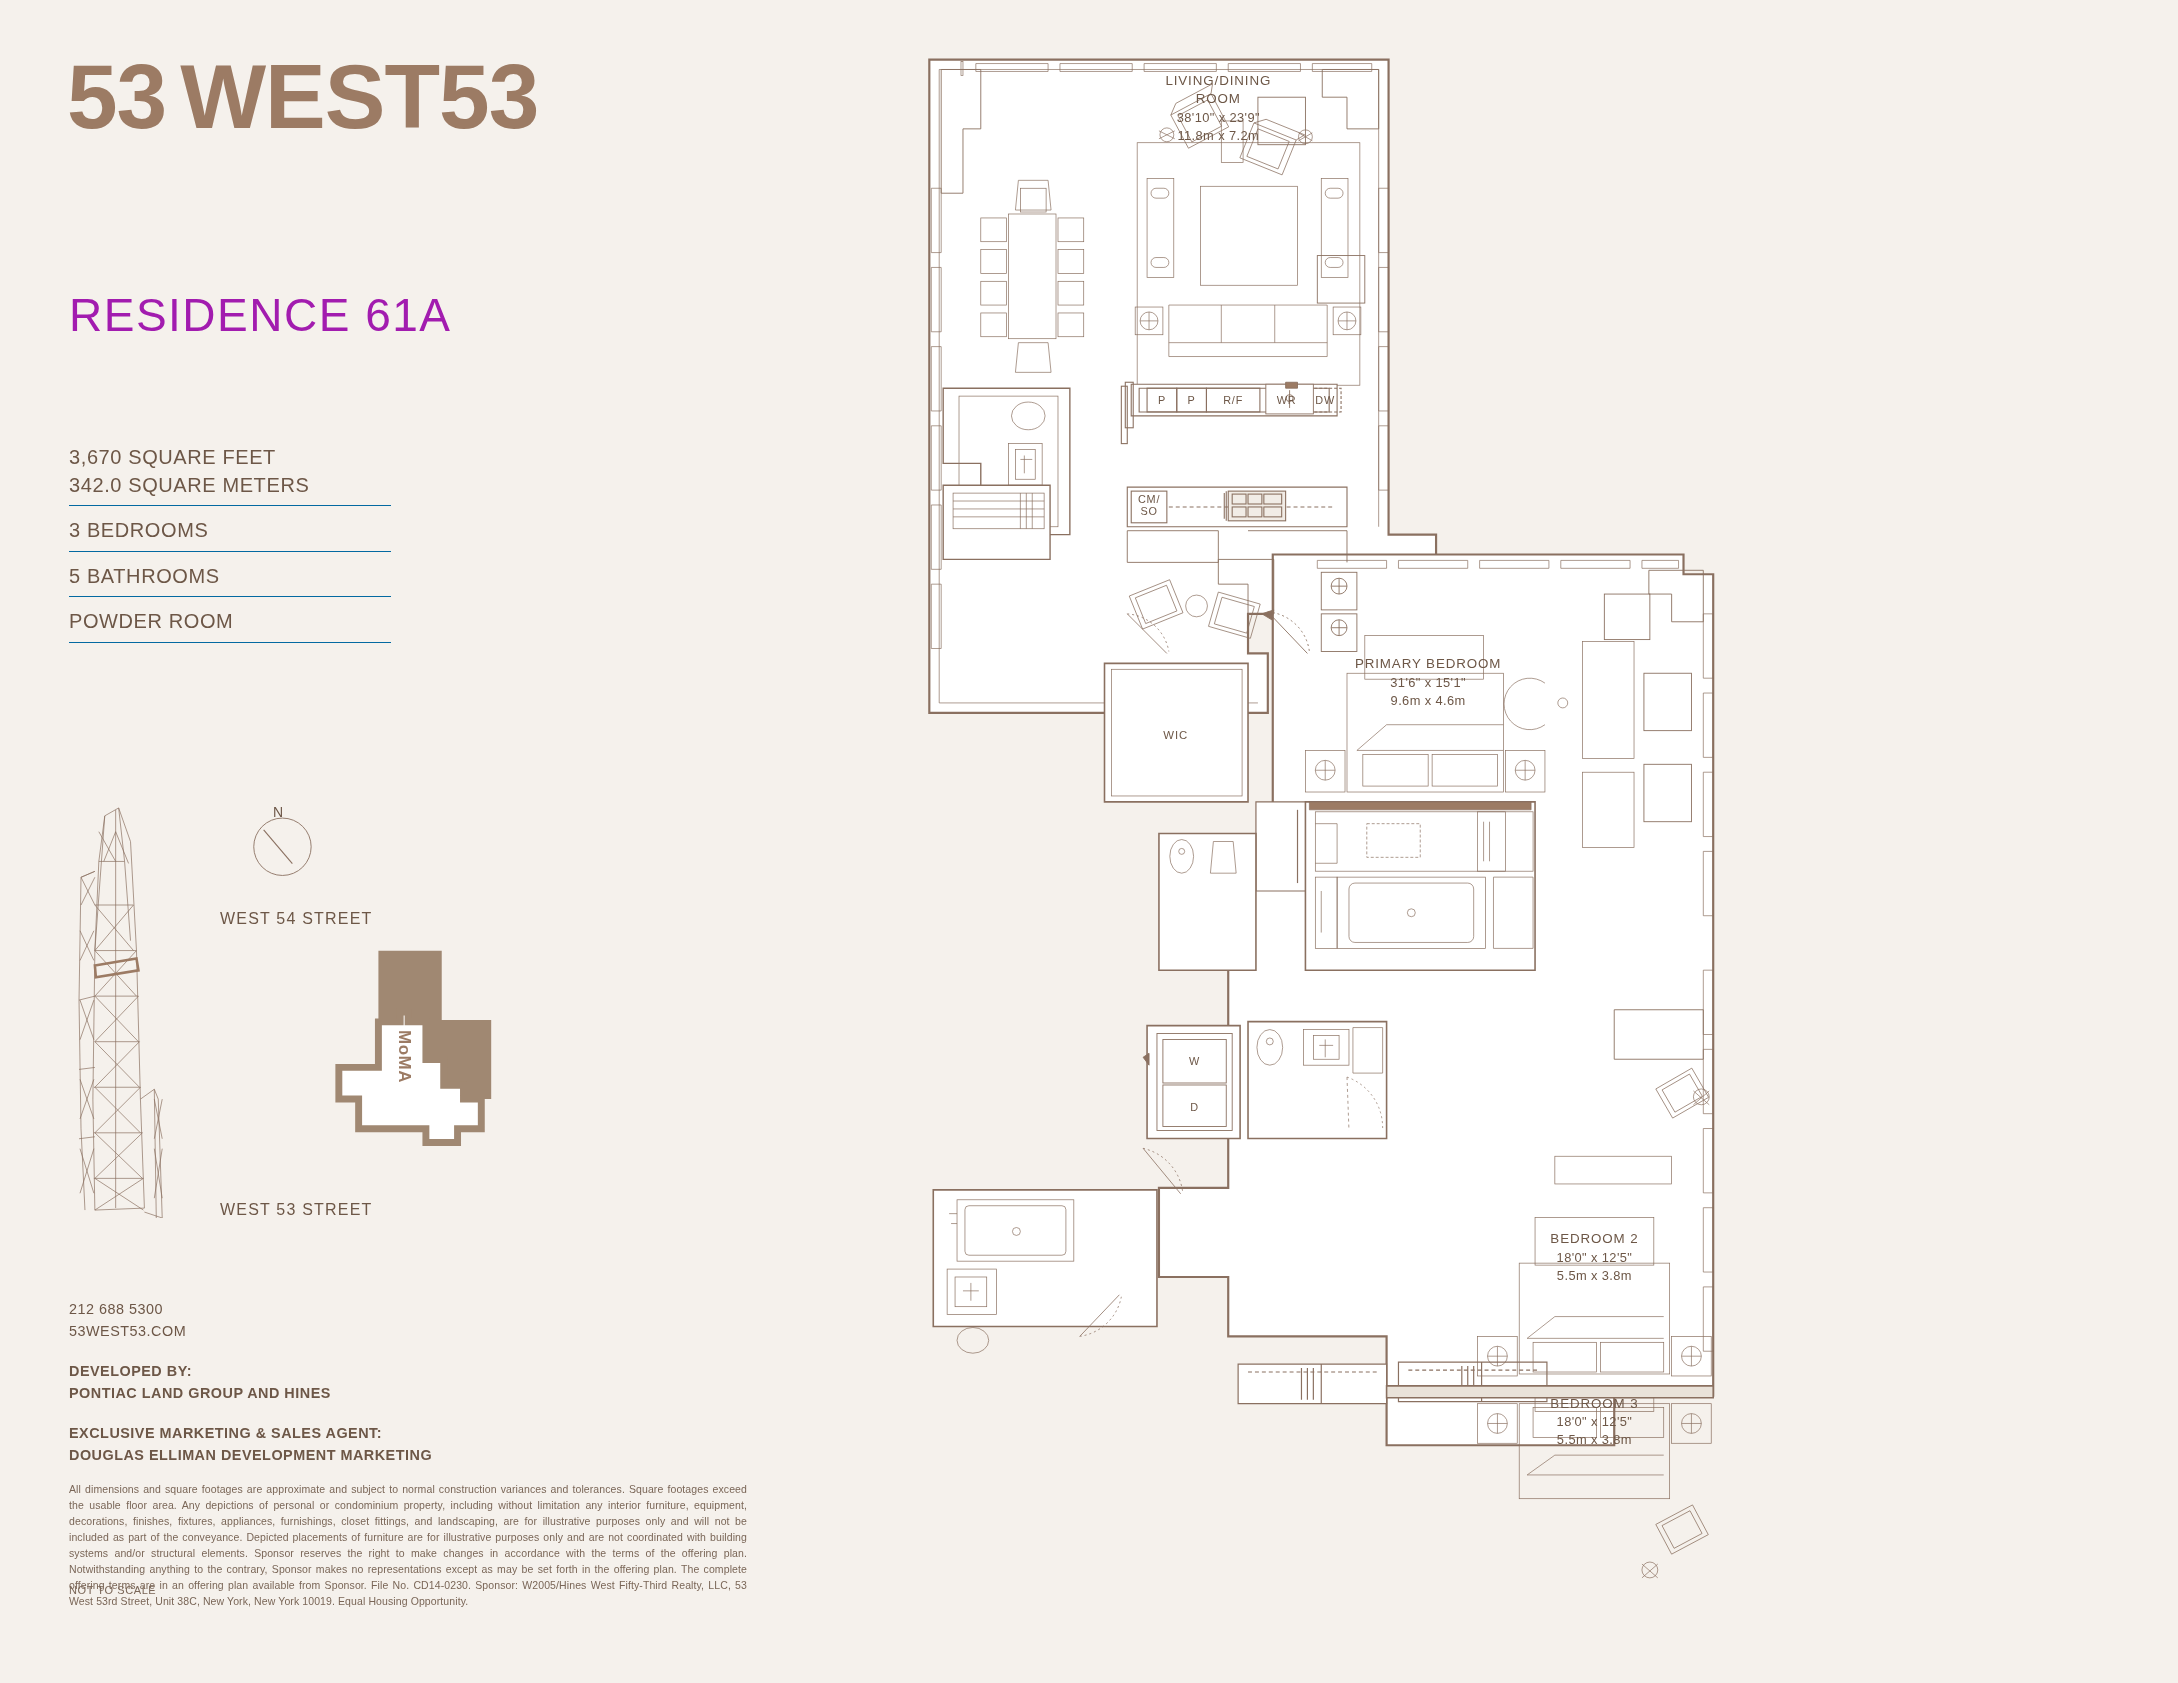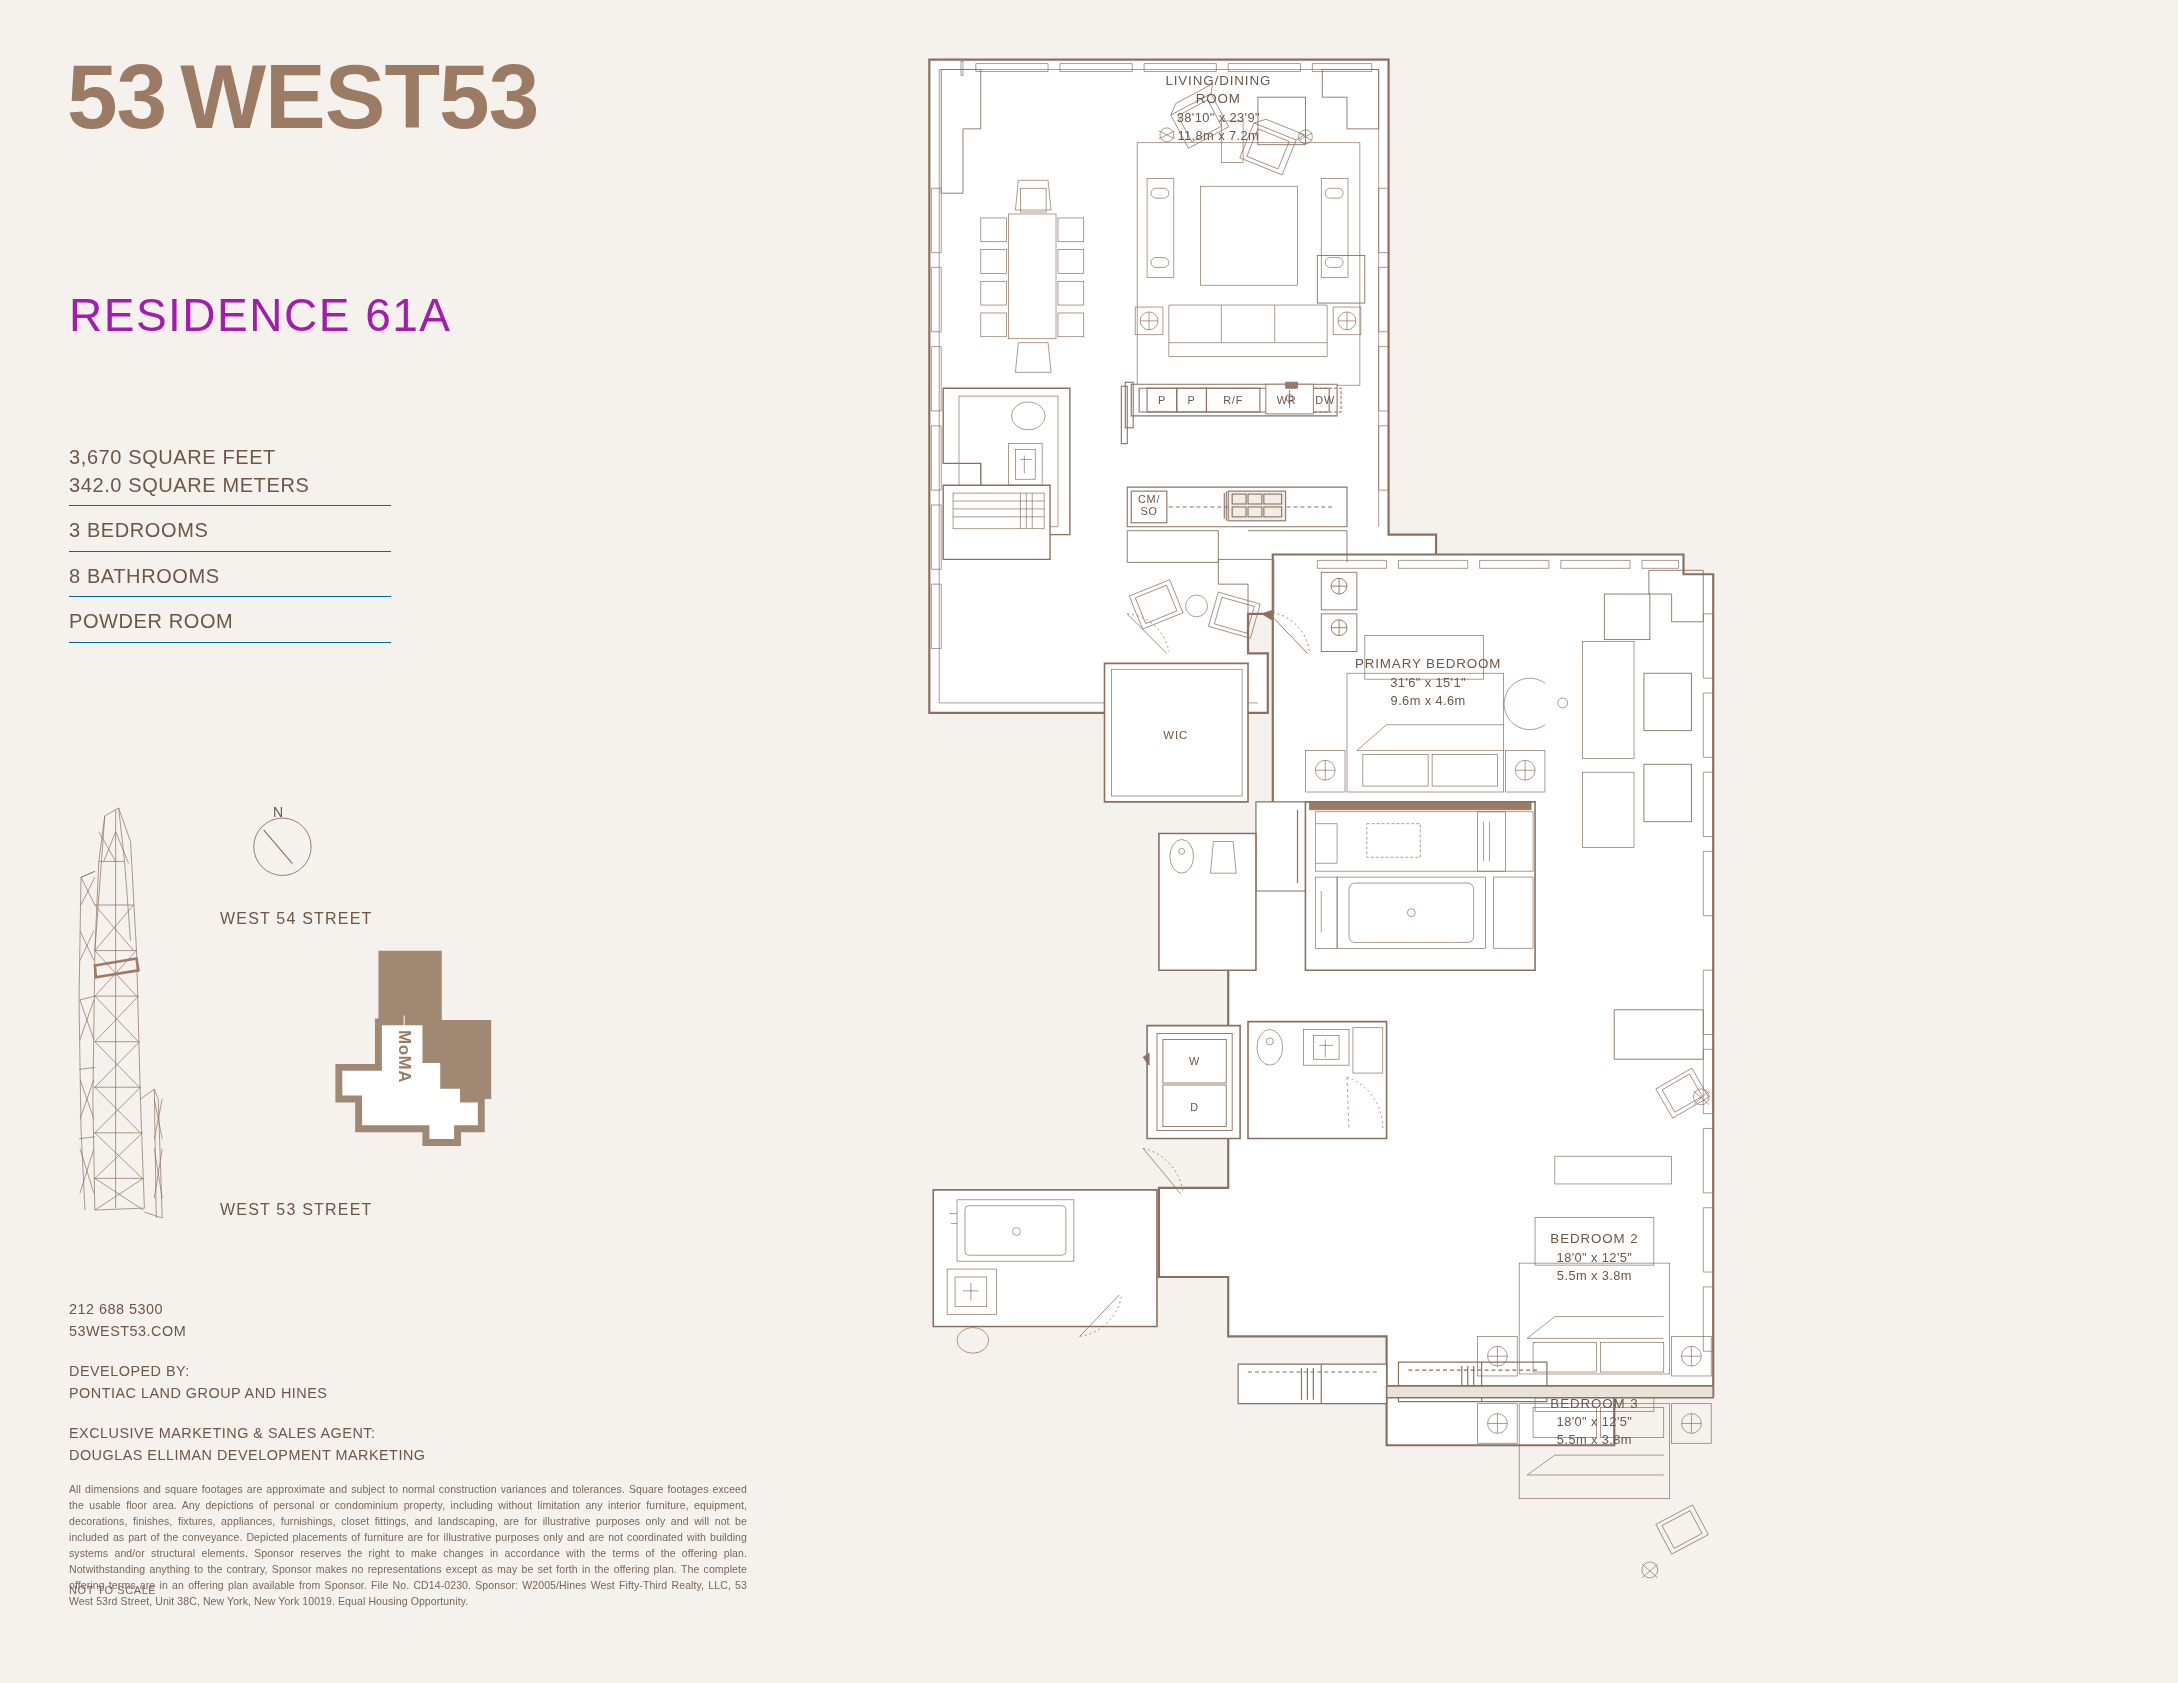--- a/index.html
+++ b/index.html
@@ -57,21 +57,21 @@
   .moma{
     position:absolute;left:394px;top:1030px;
     font-size:17px;letter-spacing:0.5px;font-weight:700;color:#9c7b64;
     writing-mode:vertical-rl;text-orientation:mixed;
   }
 
   
   .contact{position:absolute;left:69px;top:1299px;}
   .contact div{font-size:14.4px;letter-spacing:0.5px;color:#6d5747;line-height:1.5;white-space:nowrap;}
   .contact .gap{height:19px;}
-  .contact .hd{font-weight:400;}
+  .contact .hd{font-weight:700;}
 
   
   .disclaimer{
     position:absolute;left:69px;top:1482px;width:678px;
     font-size:10.5px;line-height:1.52;color:#7a6657;
     letter-spacing:0.1px;text-align:justify;
   }
   .nts{
     position:absolute;left:69px;top:1584px;
     font-size:11px;letter-spacing:0.6px;color:#7a6657;
@@ -102,21 +102,21 @@
 
     <div class="specs">
       <div class="spec-block">
         <div class="spec-line">3,670 SQUARE FEET</div>
         <div class="spec-line">342.0 SQUARE METERS</div>
       </div>
       <div class="spec-block">
         <div class="spec-line">3 BEDROOMS</div>
       </div>
       <div class="spec-block">
-        <div class="spec-line">8 BATHROOMS</div>
+        <div class="spec-line">5 BATHROOMS</div>
       </div>
       <div class="spec-block">
         <div class="spec-line">POWDER ROOM</div>
       </div>
     </div>
 
     <div class="illus">
       <svg class="tower" width="149" height="416" viewBox="0 0 150 420">
         <g fill="none" stroke="#8a7060" stroke-width="0.7">
           <path d="M46 14 L60 6 L72 40 L78 150 L82 300 L86 410 L36 412 L34 300 L36 150 Z"></path>

